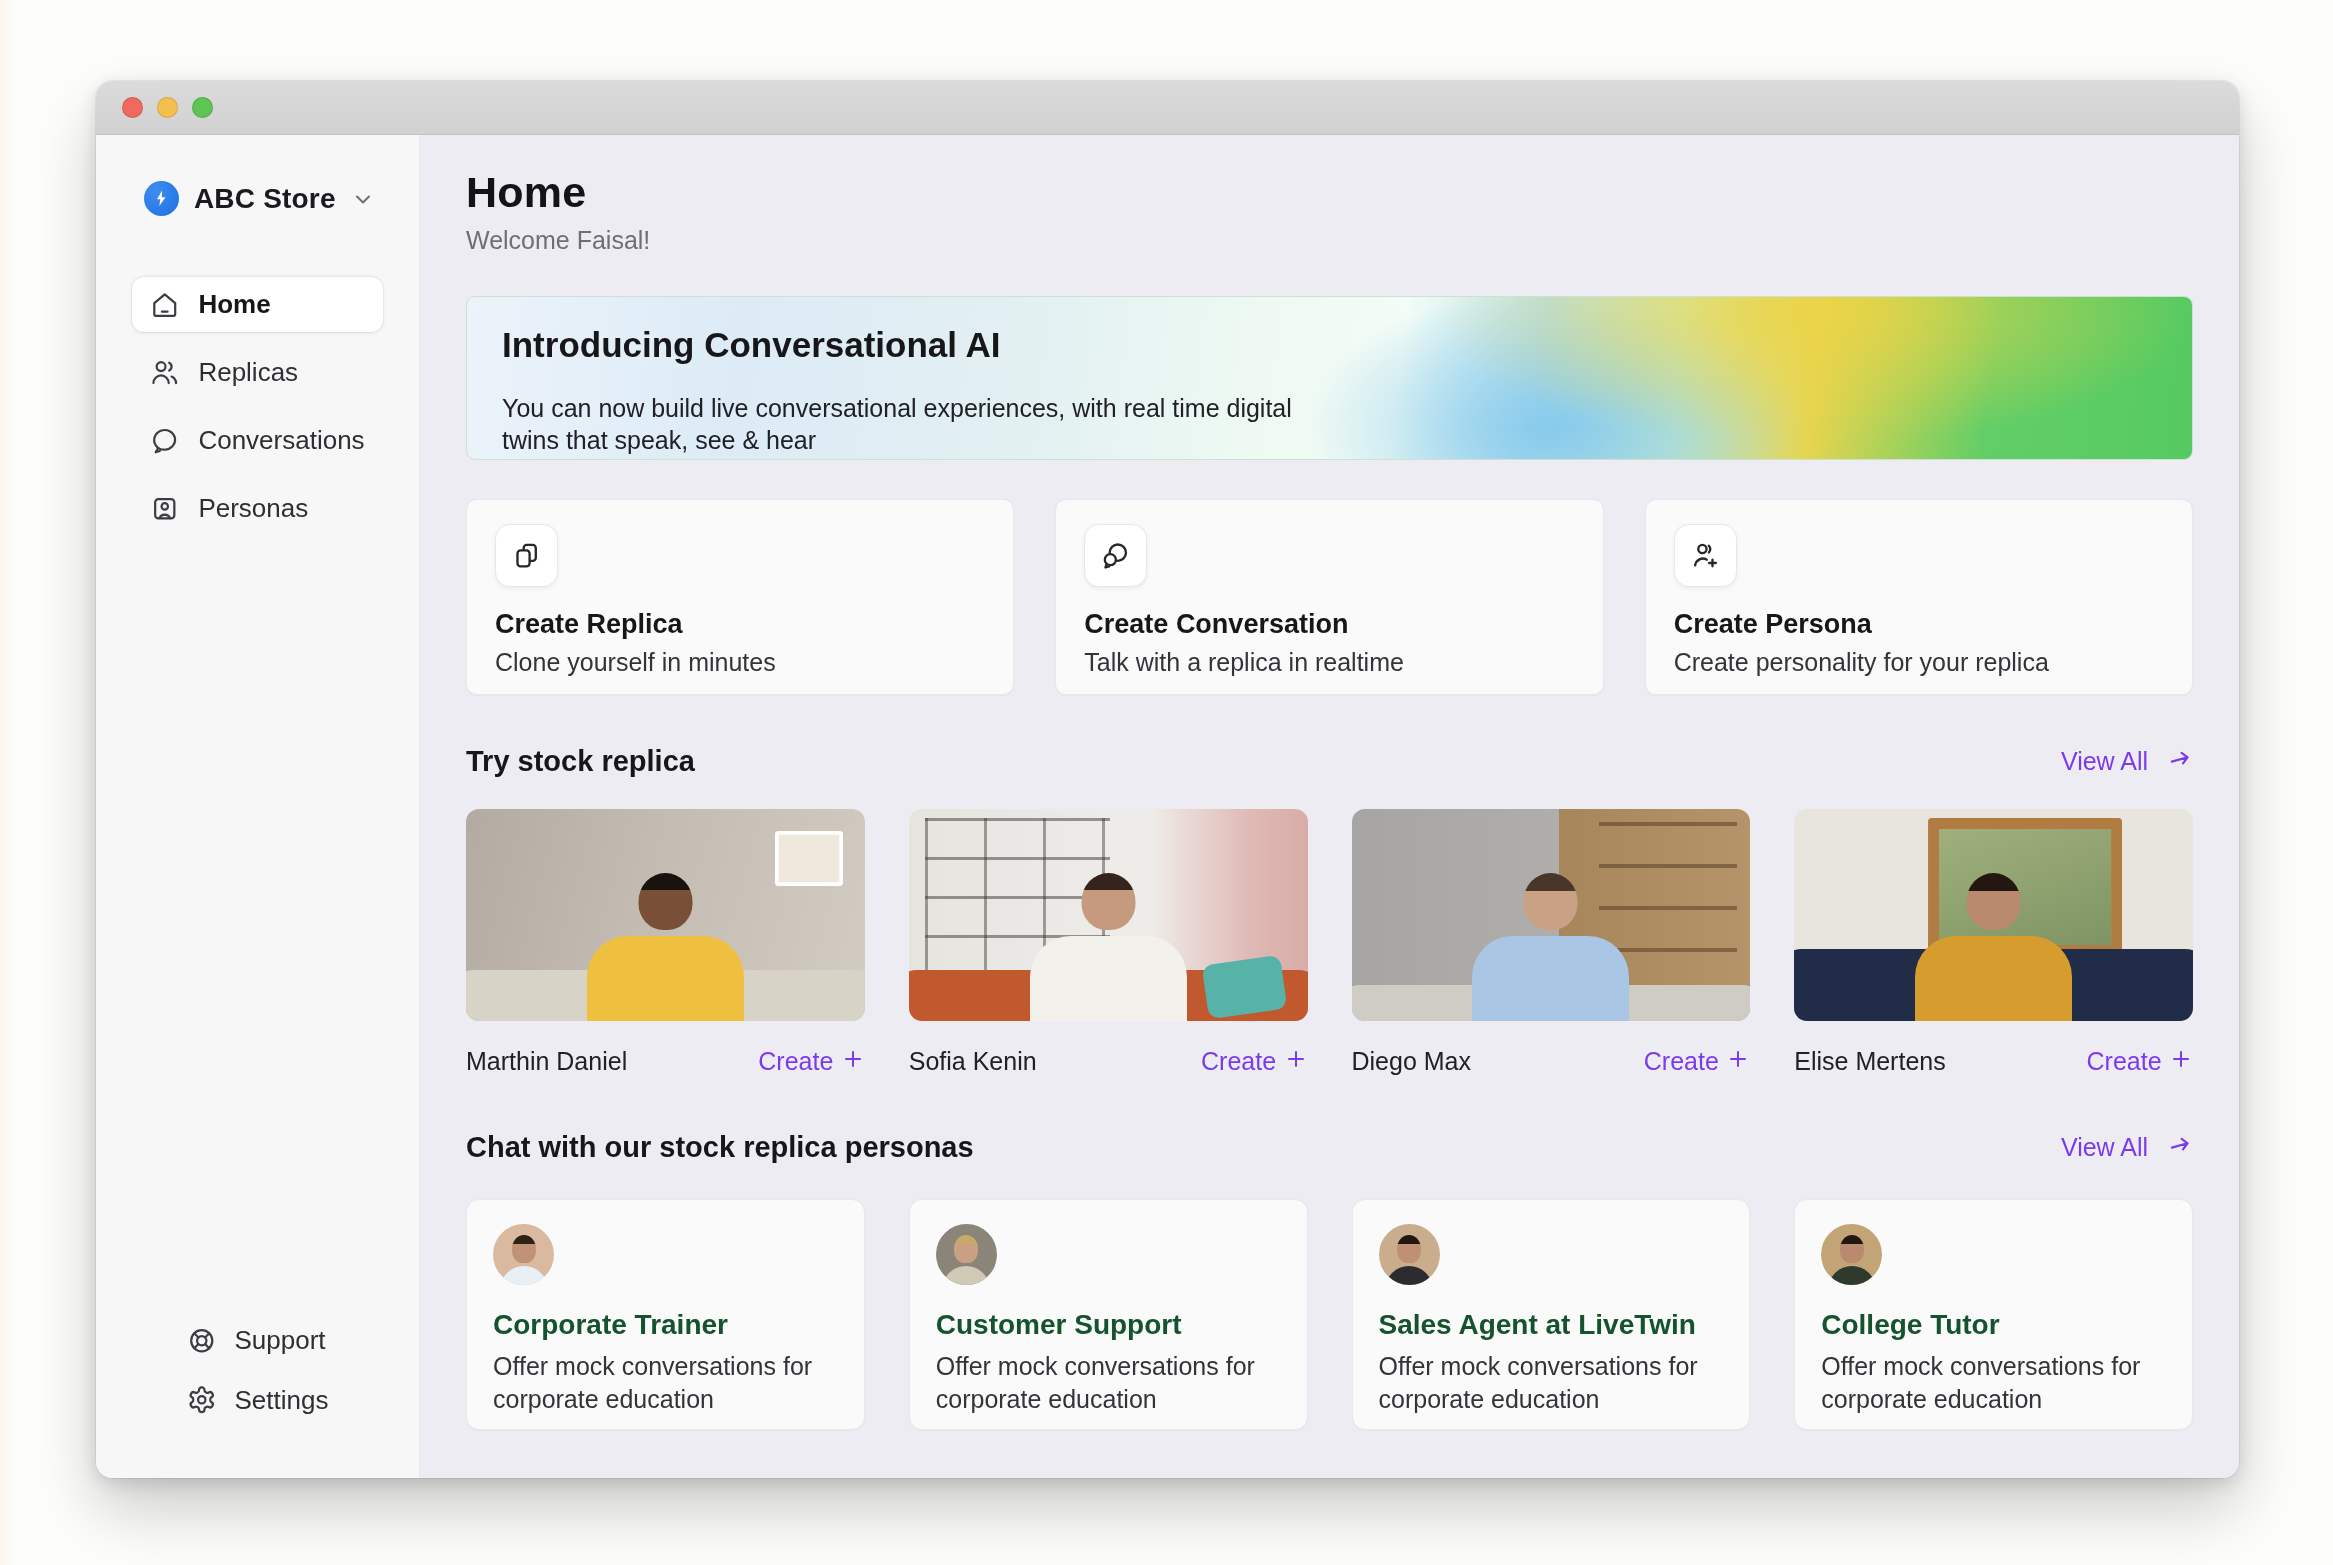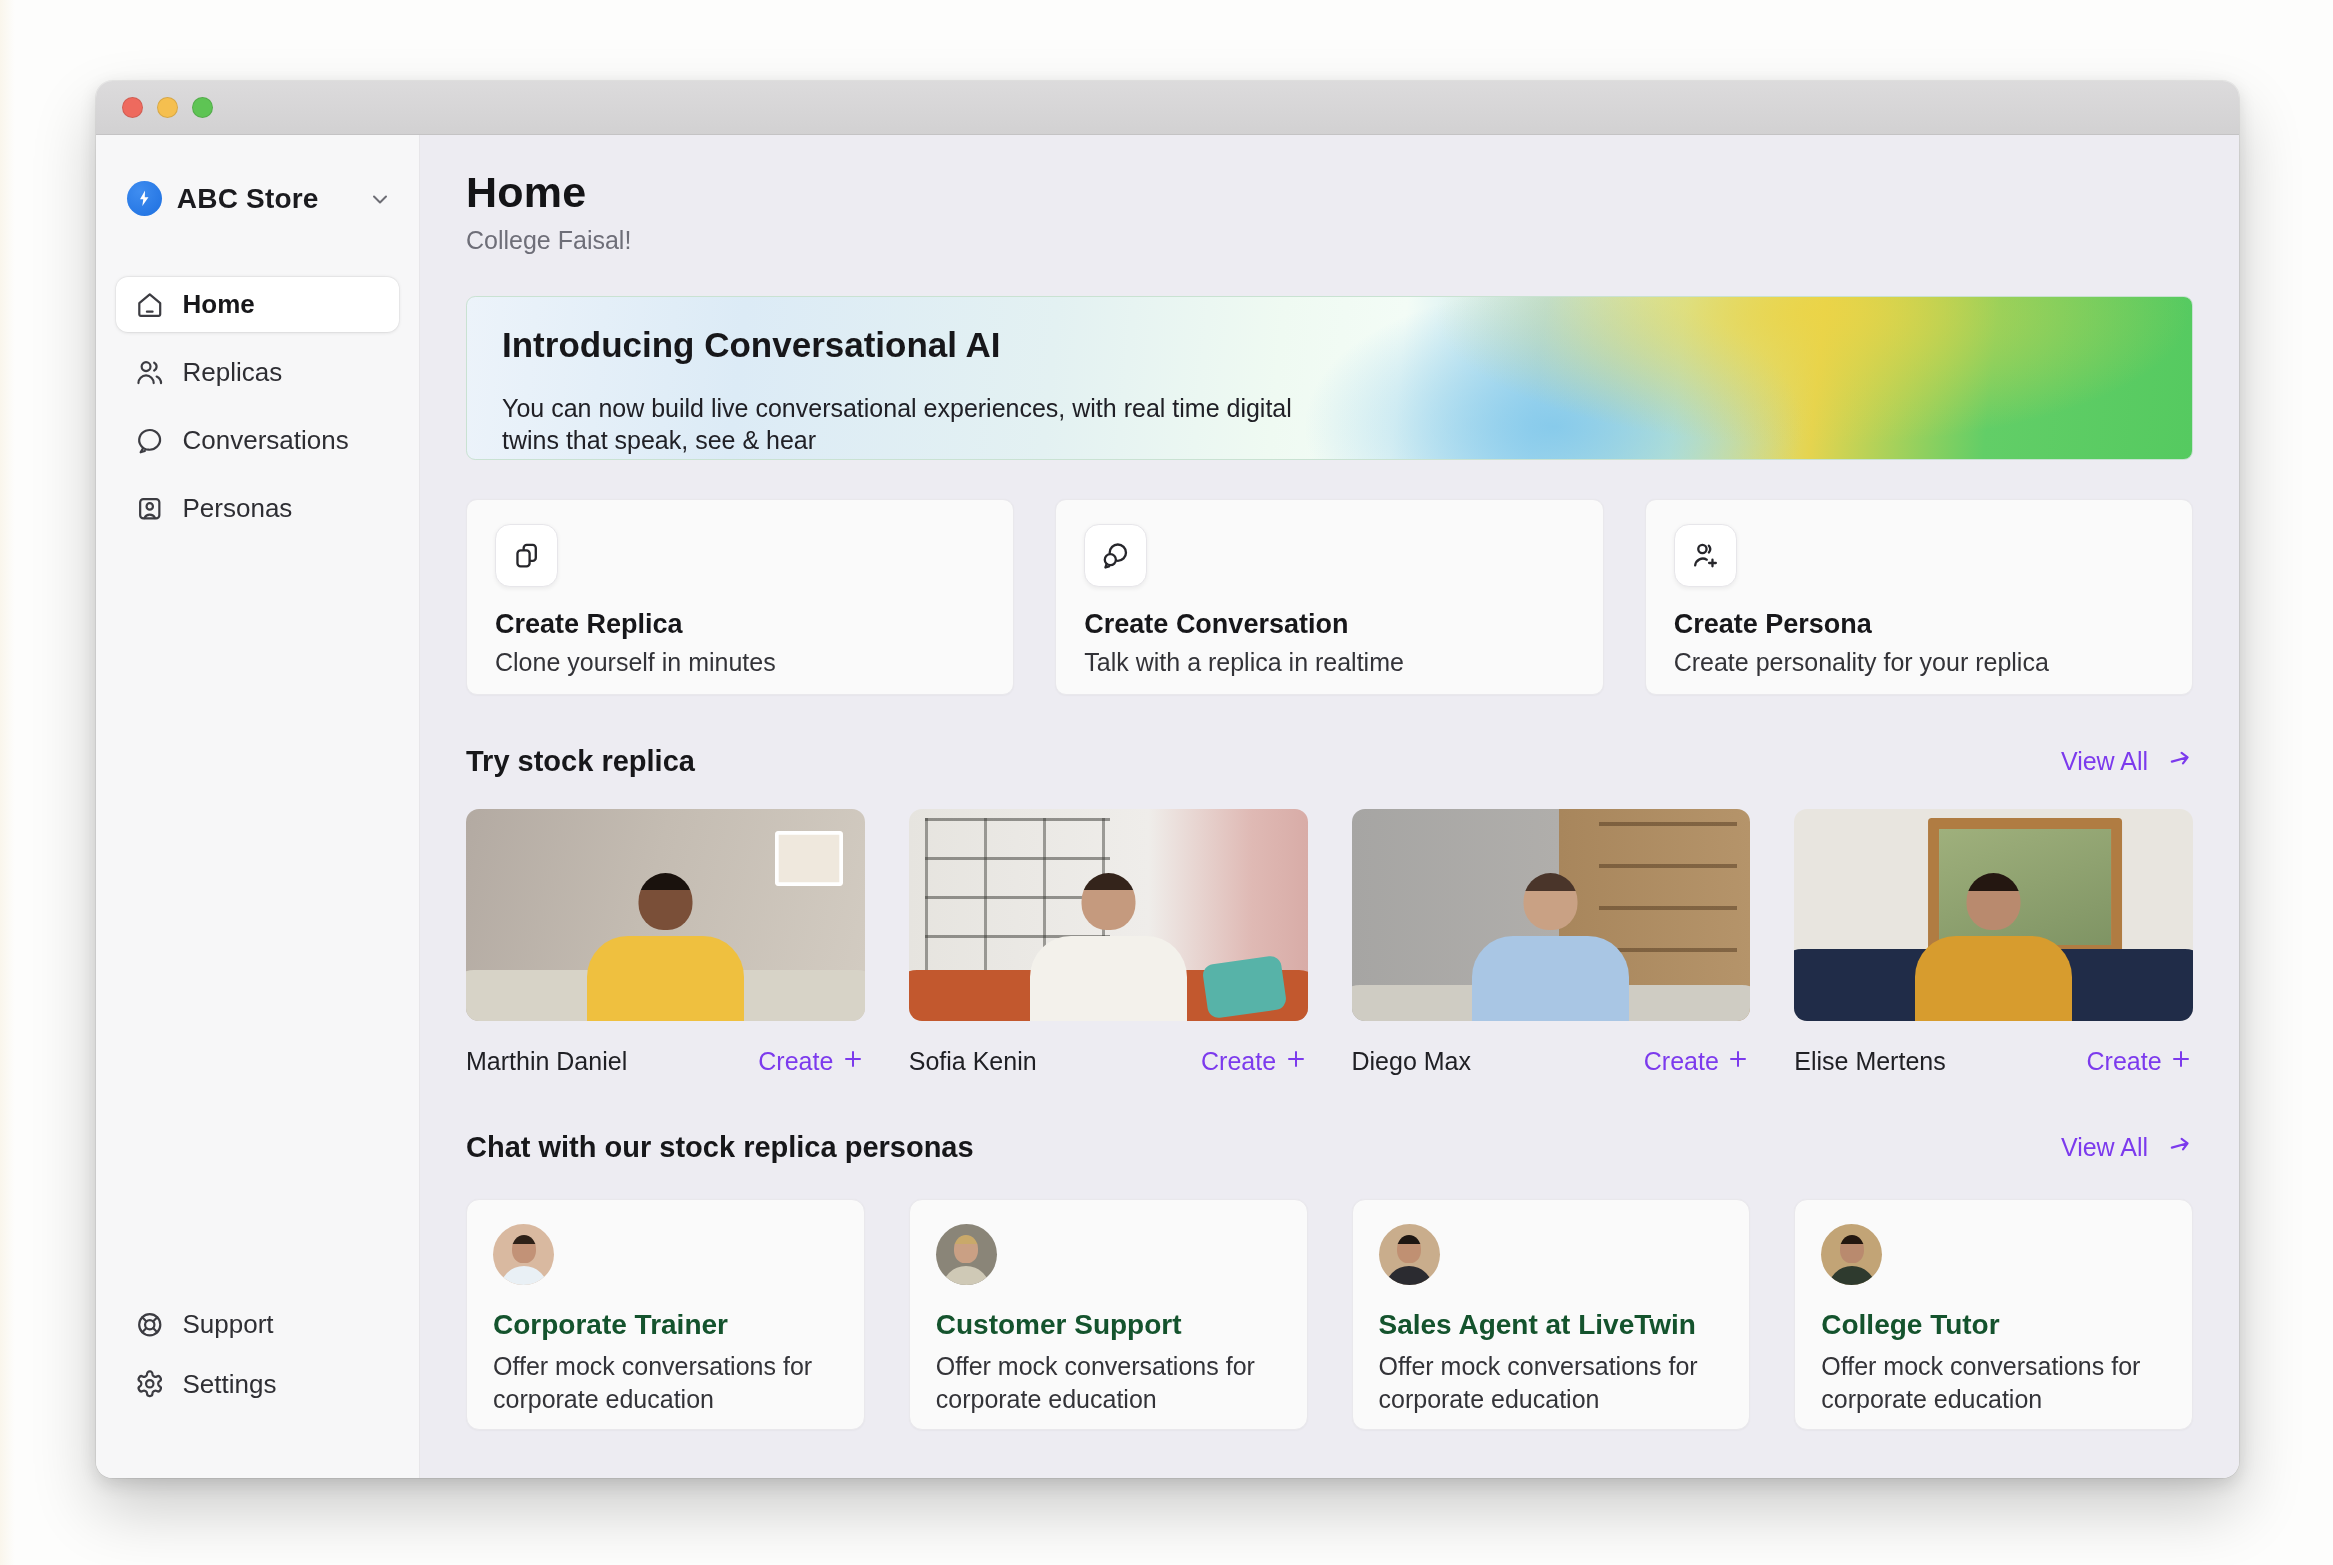--- a/index.html
+++ b/index.html
@@ -25,21 +25,21 @@
     display:flex; align-items:center; padding-left:26px; gap:14px;
   }
   .tl{ width:21px; height:21px; border-radius:50%; border:0.9px solid rgba(0,0,0,.12); }
   .tl.red{ background:#ee6a5e; } .tl.yellow{ background:#f5bf4f; } .tl.green{ background:#5ec454; }
 
   .window-body{ flex:1; display:flex; min-height:0; }
 
   
   .sidebar{
     width:324px; flex:0 0 324px; background:#f7f7f8; border-right:0.9px solid #e7e6e9;
-    display:flex; flex-direction:column; padding:46px 20px 68px 20px;
+    display:flex; flex-direction:column; padding:46px 20px 52px 20px;align-items:center;
   }
   .workspace{ display:flex; align-items:center; gap:14.8px; padding:0 7.4px 0 11px; cursor:default; }
   .ws-logo{
     width:35px; height:35px; border-radius:50%; flex:0 0 35px;
     background:radial-gradient(circle at 35% 30%, #3f8df0, #1d6fe0);
     display:flex; align-items:center; justify-content:center;
   }
   .ws-logo svg{ width:18.5px; height:18.5px; }
   .ws-name{ font-size:28px; font-weight:600; letter-spacing:0.2px; flex:1; }
   .workspace .chev{ width:24px; height:24px; color:#6d6d74; }
@@ -290,21 +290,21 @@
           <svg viewBox="0 0 24 24">
               <use href="#i-gear"></use>
             </svg>
           <span>Settings</span>
         </div>
       </div>
     </aside>
 
     <main class="main">
       <h1 class="page-title">Home</h1>
-      <div class="page-subtitle">College Faisal!</div>
+      <div class="page-subtitle">Welcome Faisal!</div>
 
       <div class="banner">
         <div class="banner-title">Introducing Conversational AI</div>
         <div class="banner-body">You can now build live conversational experiences, with real time digital twins that speak, see &amp; hear</div>
       </div>
 
       <div class="create-row">
         <div class="create-card">
           <div class="icon-tile">
               <svg viewBox="0 0 24 24">

